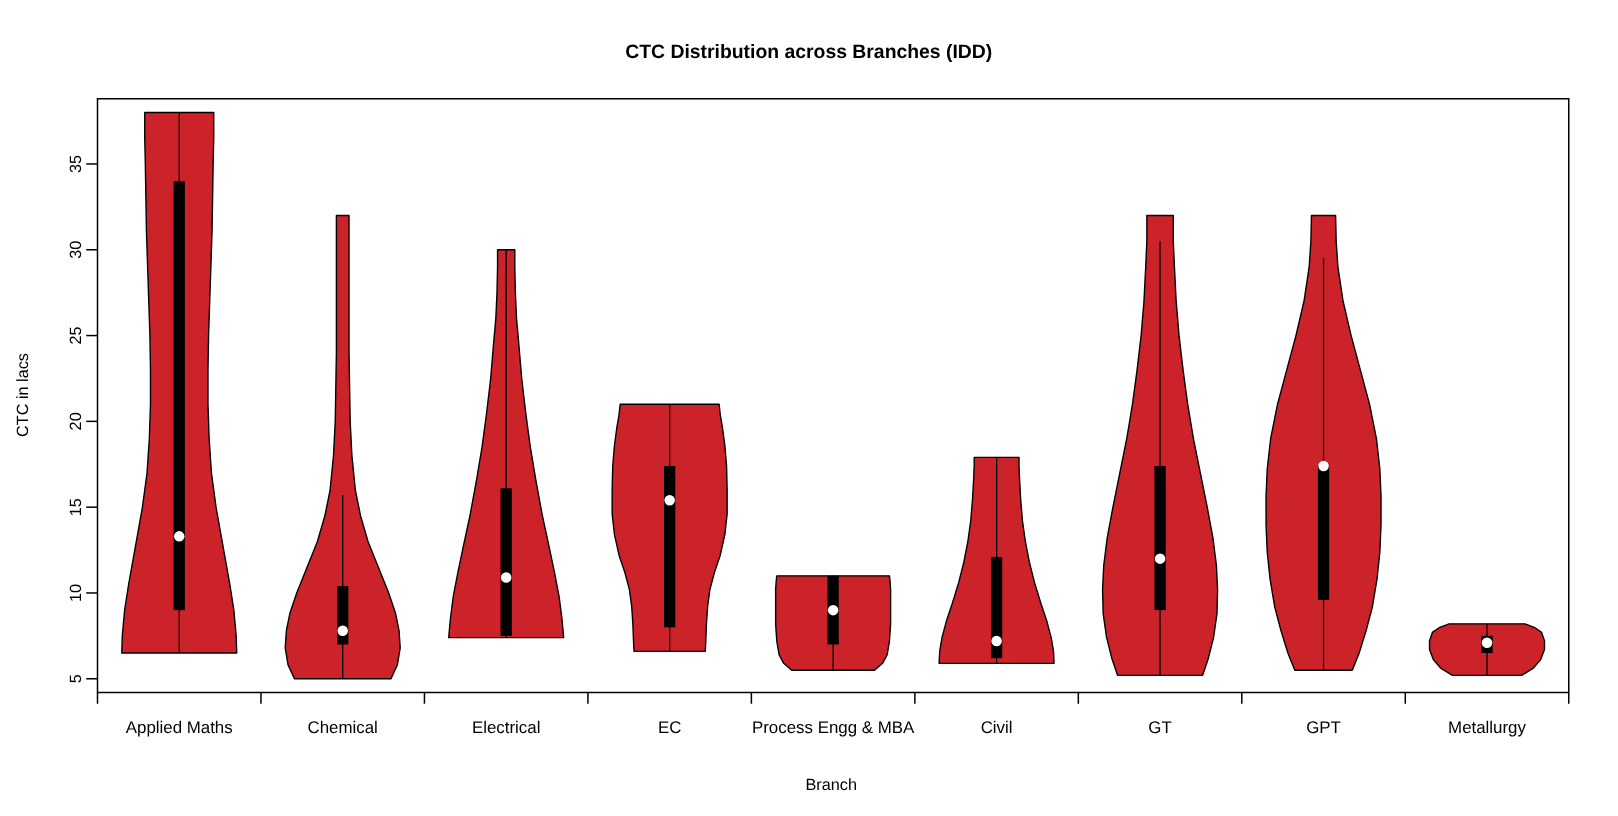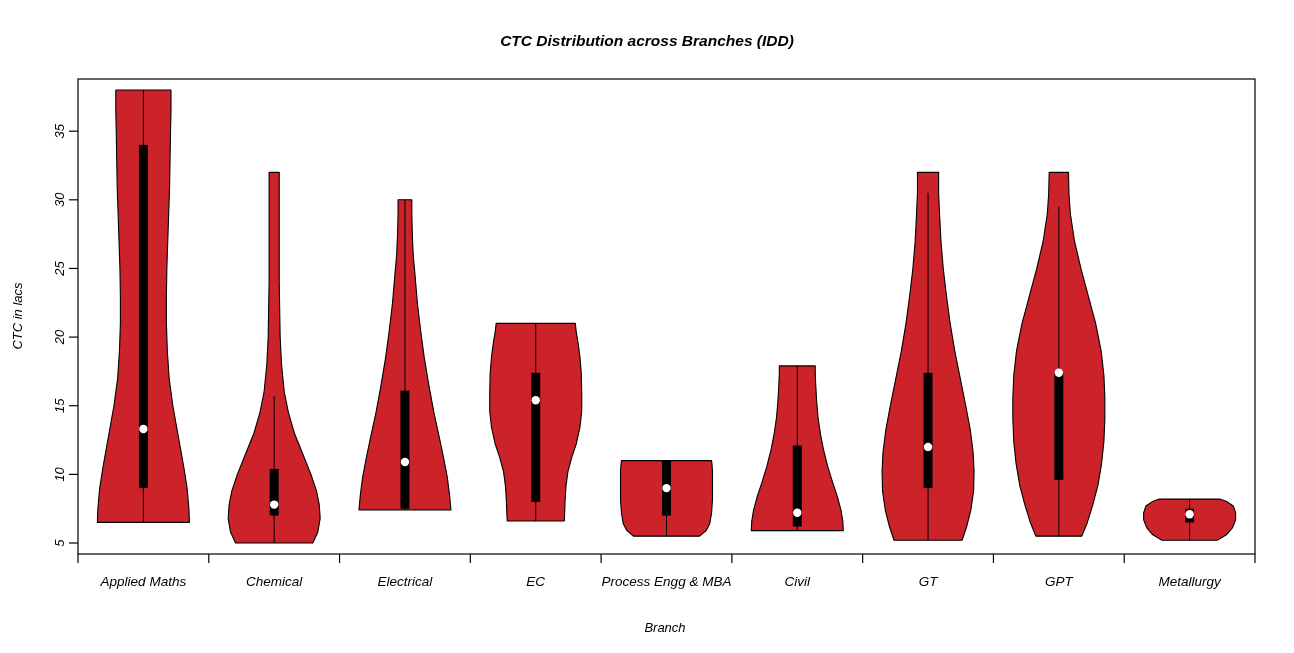--- a/index.html
+++ b/index.html
@@ -11,21 +11,20 @@
     width: 1294px;
     height: 653px;
     font-family: "Liberation Sans", sans-serif;
     overflow: hidden;
   }
   #plot-root {
     position: relative;
     width: 1294px;
     height: 653px;
     background: #ffffff;
-    font-style: italic;
   }
   svg#violin-svg {
     display: block;
     width: 1294px;
     height: 653px;
   }
   .chart-title {
     font-family: "Liberation Sans", sans-serif;
     font-size: 15.5px;
     font-weight: bold;

